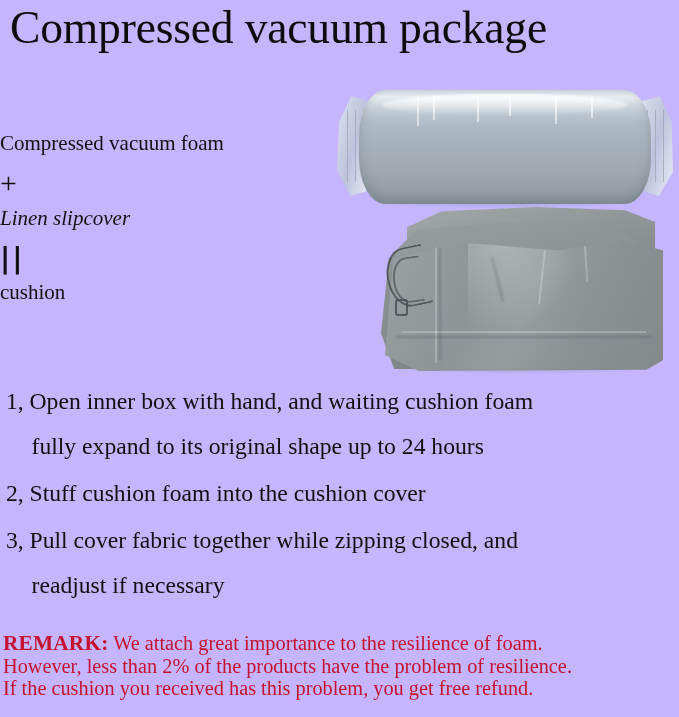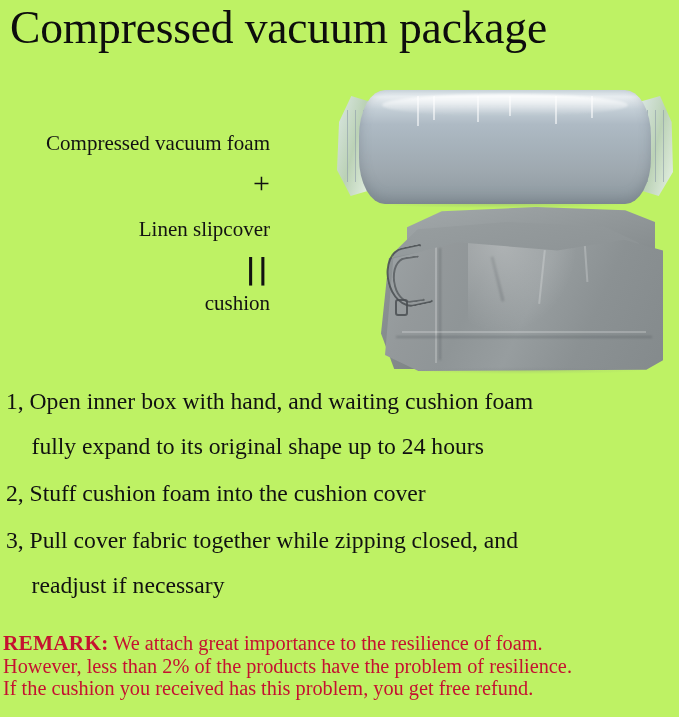--- a/index.html
+++ b/index.html
@@ -9,21 +9,21 @@
     background: #ffffff;
   }
   body {
     font-family: "Liberation Serif", "DejaVu Serif", serif;
     color: #111111;
   }
   #page {
     position: relative;
     width: 679px;
     height: 717px;
-    background: #bef264;
+    background: #c4b5fd;
     overflow: hidden;
   }
 
   
   .title {
     position: absolute;
     left: 10px;
     top: -2px;
     width: 660px;
     font-size: 47px;
@@ -34,21 +34,21 @@
     transform: scaleX(0.97);
     transform-origin: left center;
   }
 
   
   .formula {
     position: absolute;
     left: 0px;
     top: 128px;
     width: 270px;
-    text-align: right;
+    text-align: left;
   }
   .formula-line {
     font-size: 21px;
     line-height: 30px;
     color: #121212;
     white-space: nowrap;
   }
   .op-plus {
     font-size: 30px;
     line-height: 38px;
@@ -58,21 +58,21 @@
   }
   .op-equals {
     font-size: 28px;
     line-height: 36px;
     margin-top: 8px;
     color: #111111;
     letter-spacing: 2px;
     font-family: "DejaVu Sans", sans-serif;
     font-weight: 600;
   }
-  .formula-line.sub { margin-top: 12px; }
+  .formula-line.sub { margin-top: 1px; font-style: italic; }
   .formula-line.last { }
 
   
   .roll-wrap {
     position: absolute;
     left: 337px;
     top: 88px;
     width: 336px;
     height: 118px;
   }

